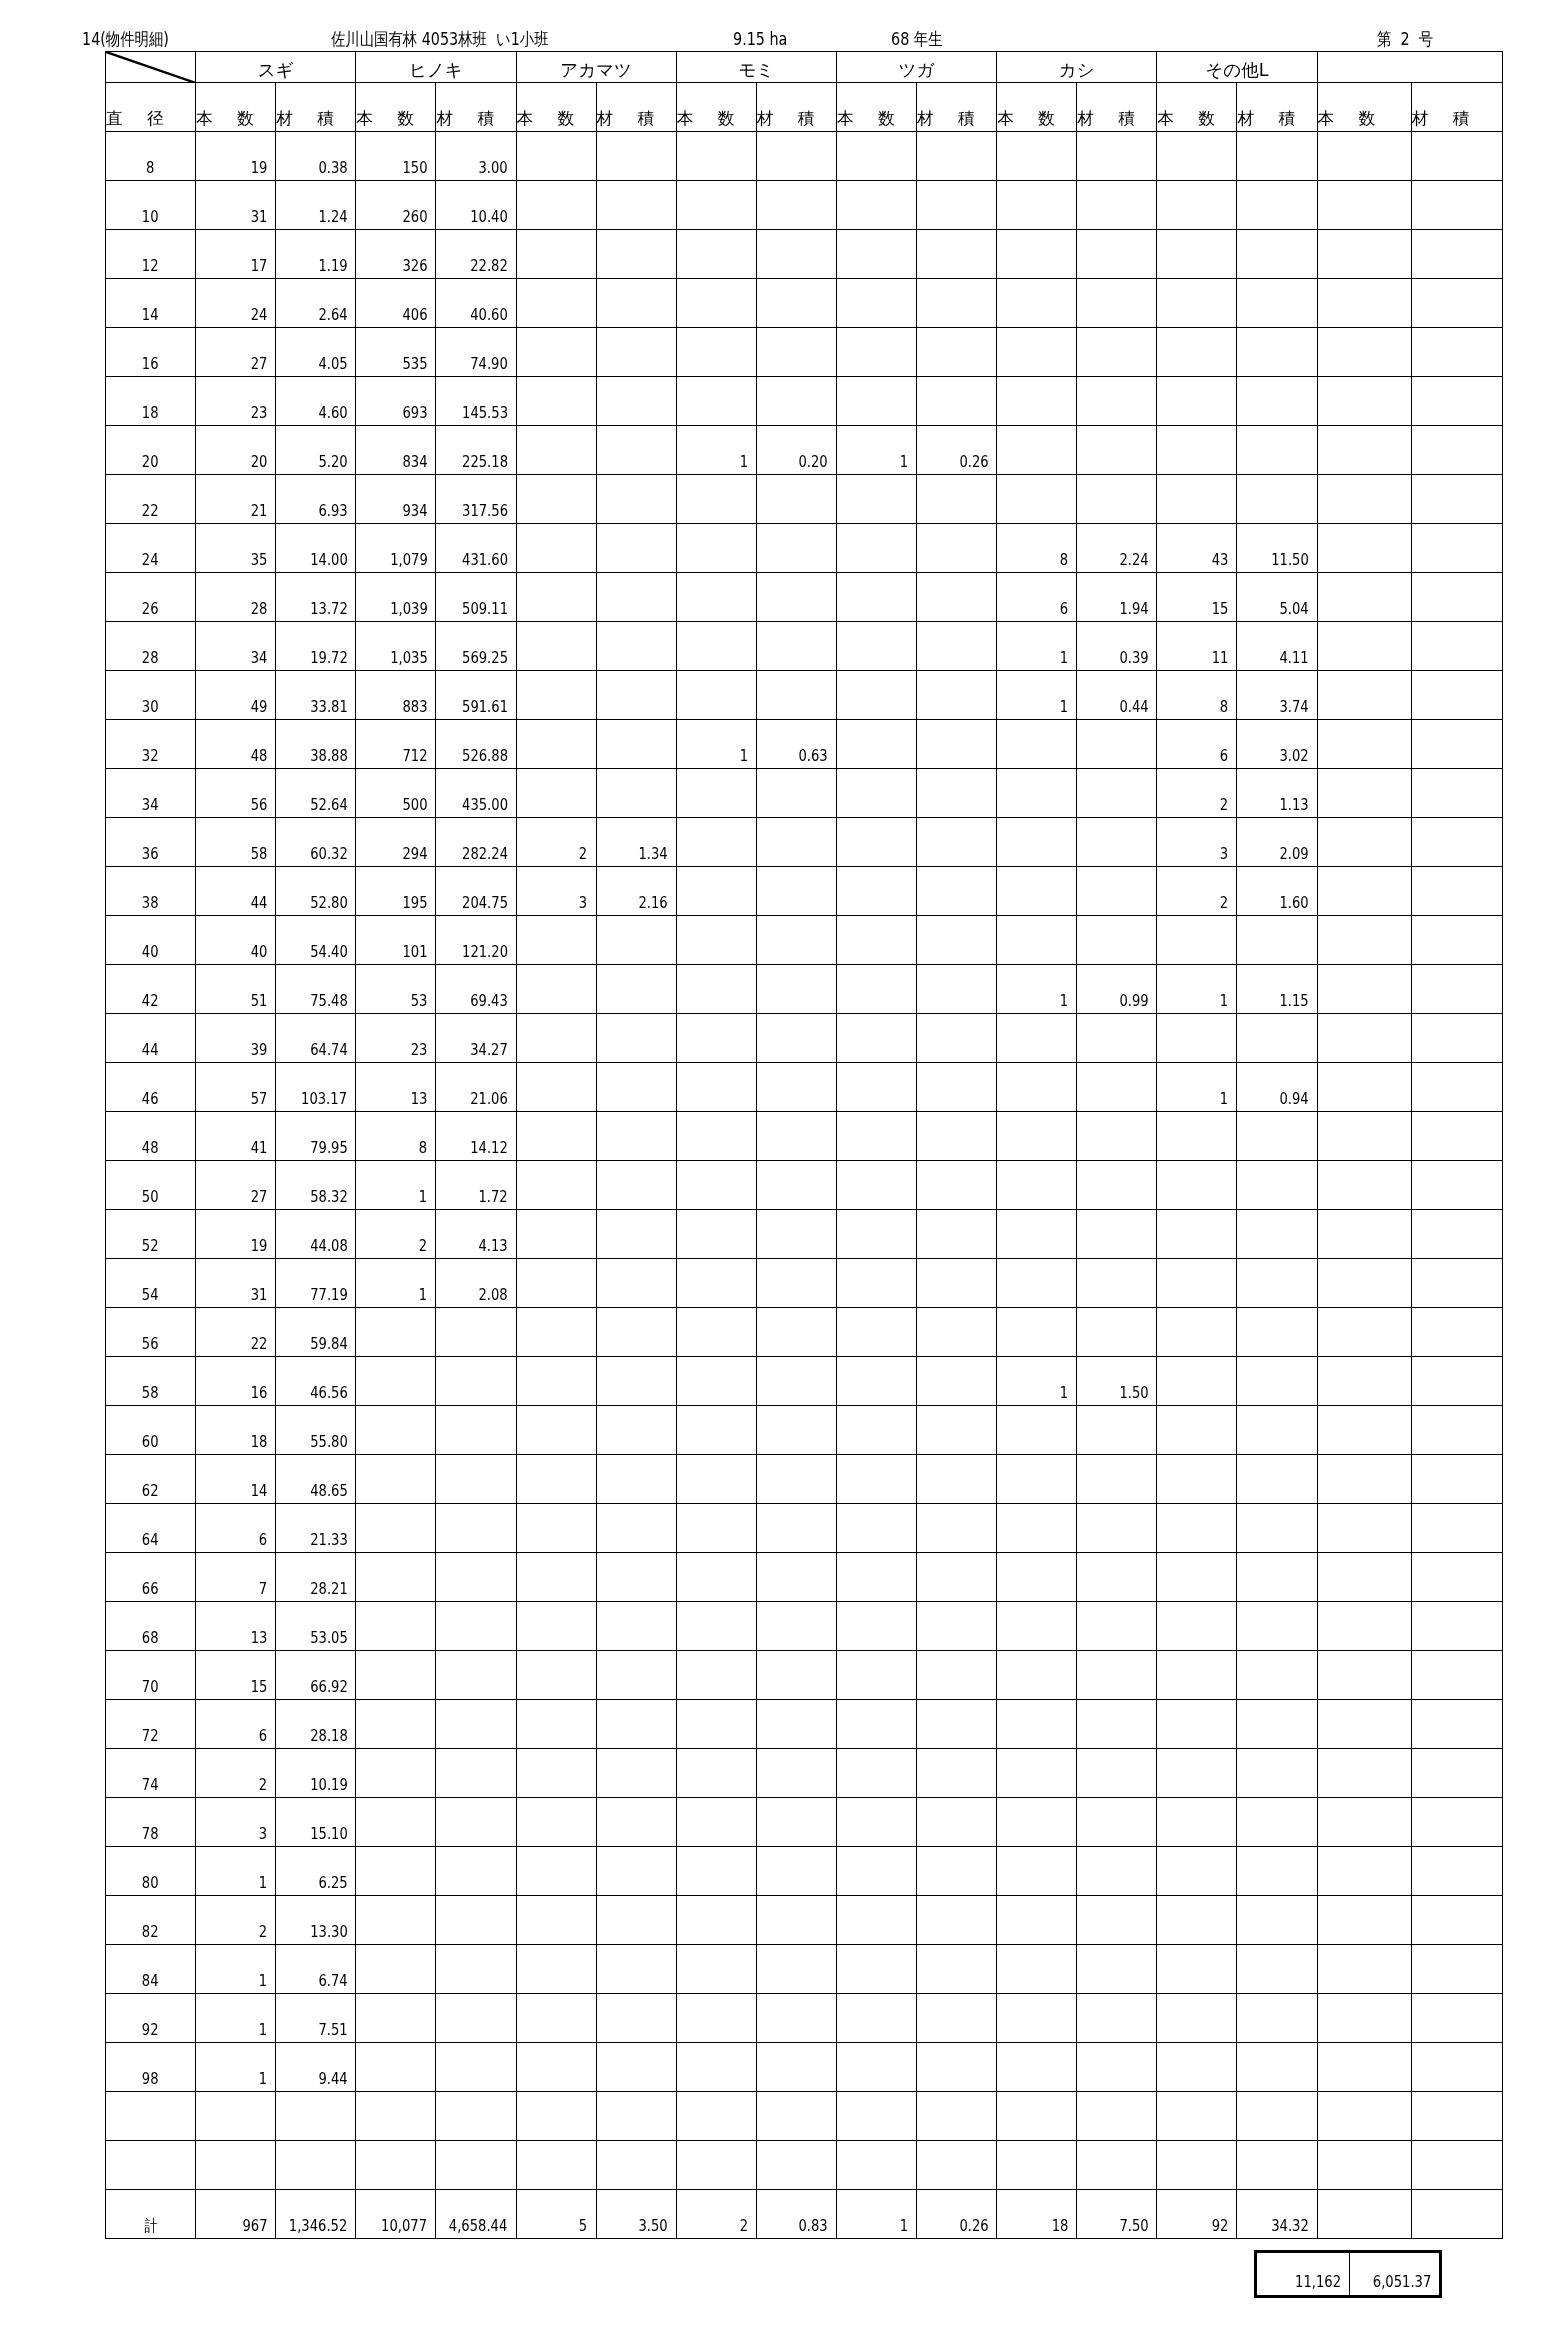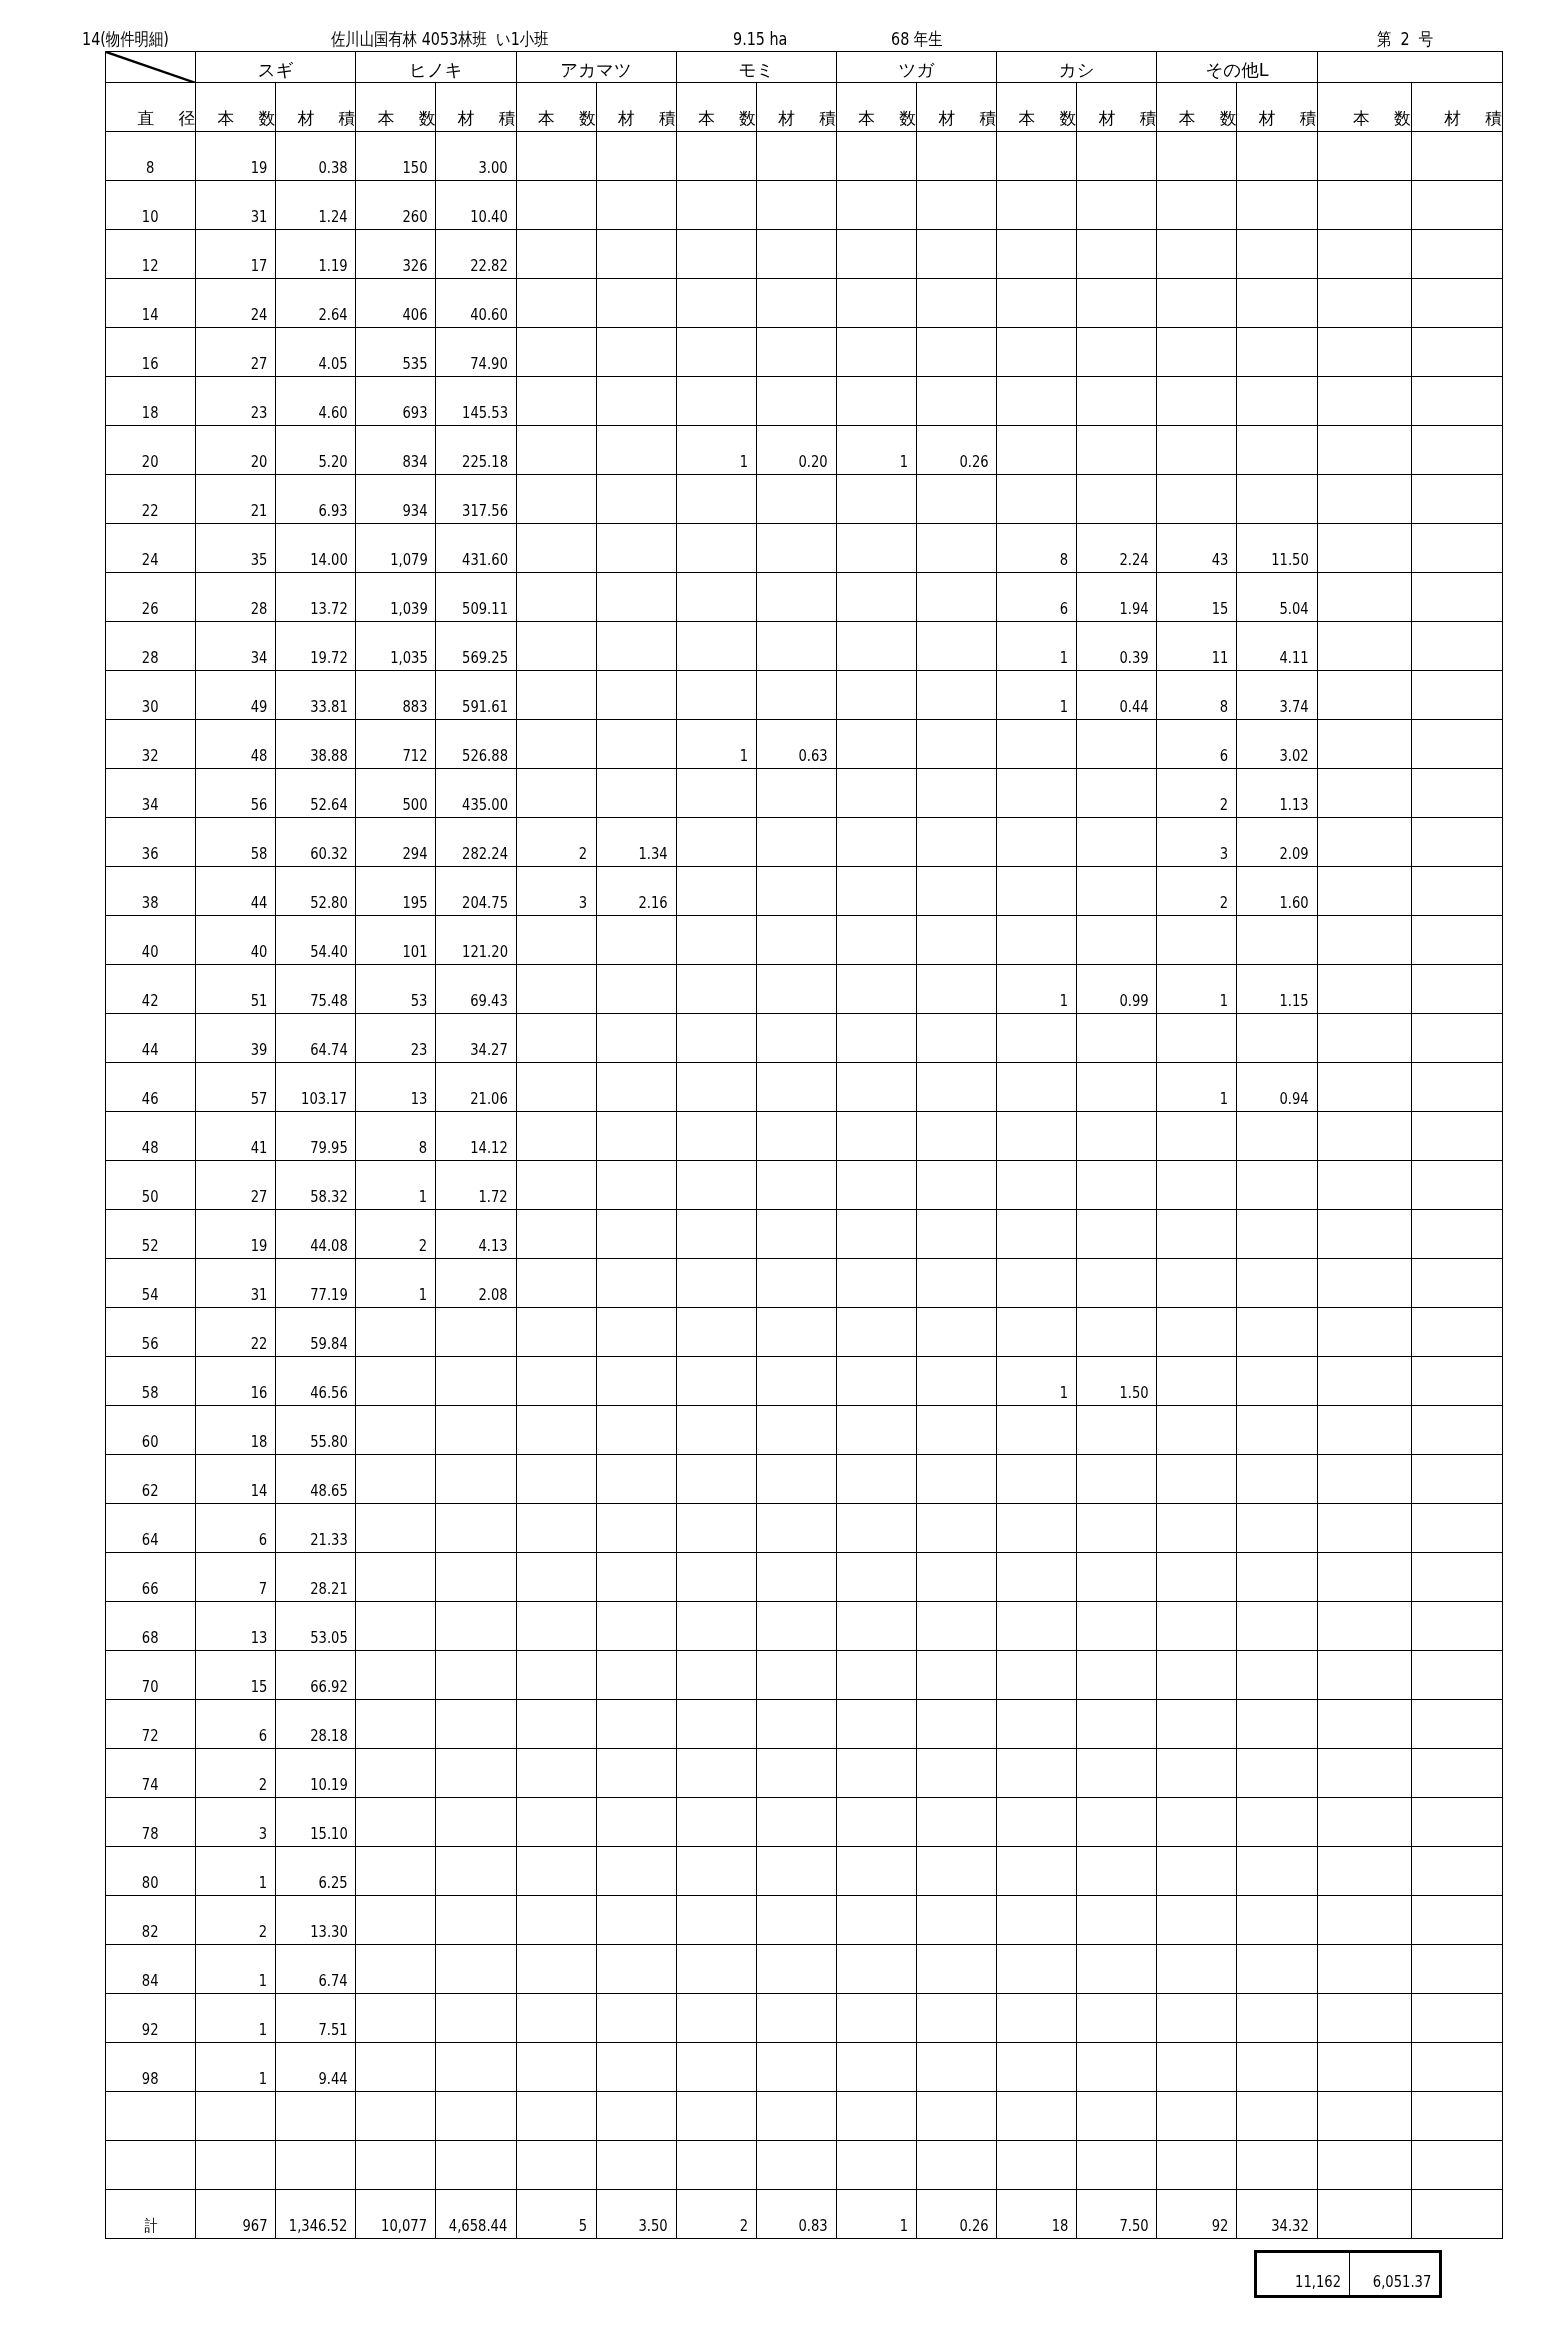--- a/index.html
+++ b/index.html
@@ -2,21 +2,21 @@
 <html style="font-size:12.7px"><head>
 <meta charset="utf-8">
 <style>
   html, body { margin: 0; padding: 0; background: #ffffff; }
   body { width: 1566px; height: 2330px; position: relative; overflow: hidden;
          font-family: "DejaVu Sans", "Liberation Sans", sans-serif; color: #000; }
   .hdr-text { position: absolute; top: 29px; font-size: 17.5px; line-height: 20.7px; white-space: pre; transform: scaleX(0.82); transform-origin: left center; }
   #sheet { position: absolute; left: 105px; top: 51px; border-collapse: collapse; table-layout: fixed; }
   #sheet td { border: 1.6px solid #000; padding: 0; box-sizing: border-box; overflow: hidden; white-space: nowrap; }
   #sheet tr.h1 td { height: 31px; text-align: center; vertical-align: bottom; font-size: 17.5px; line-height: 19px; padding-bottom: 1.6px; }
-  #sheet tr.h2 td { height: 49px; text-align: right; vertical-align: bottom; font-size: 16.7px; line-height: 19px; padding-bottom: 3.2px; letter-spacing: 9.5px; }
+  #sheet tr.h2 td { height: 49px; text-align: left; vertical-align: bottom; font-size: 16.7px; line-height: 19px; padding-bottom: 3.2px; letter-spacing: 9.5px; }
   #sheet tr.h2 td span { display: inline-block; margin-right: -9.5px; }
   #sheet tr.dr td { height: 49px; vertical-align: bottom; font-size: 16px; line-height: 17.5px; padding-bottom: 3.2px; }
   #sheet td.num { text-align: right; padding-right: 8px; }
   #sheet td.dia { text-align: center; }
   #sheet td.sum-label { text-align: center; }
   .corner { position: relative; }
   .corner svg { position: absolute; left: 0; top: 0; }
   .num-text { display: inline-block; transform: scaleX(0.82); transform-origin: right center; }
   .dia-text { display: inline-block; transform: scaleX(0.82); transform-origin: center center; }
   #grand { position: absolute; left: 1254px; top: 2250px; border-collapse: collapse; table-layout: fixed; border: 3.2px solid #000; }

